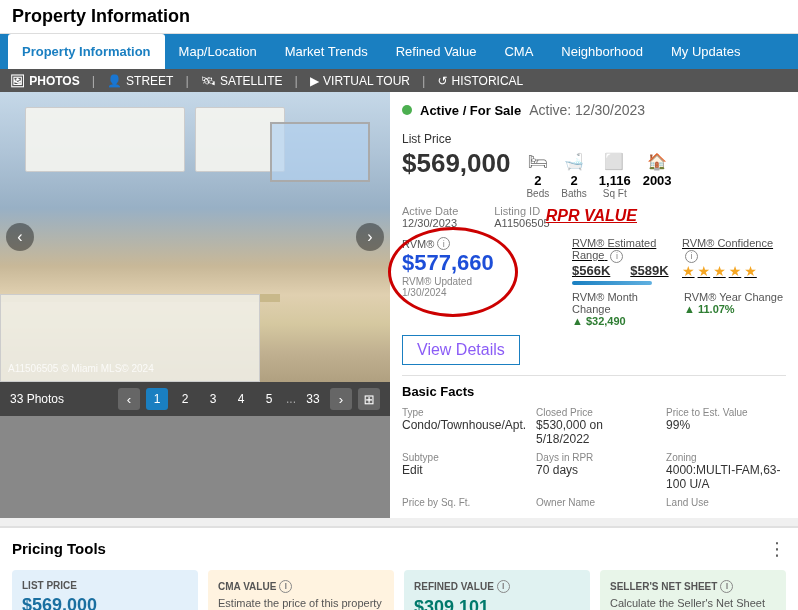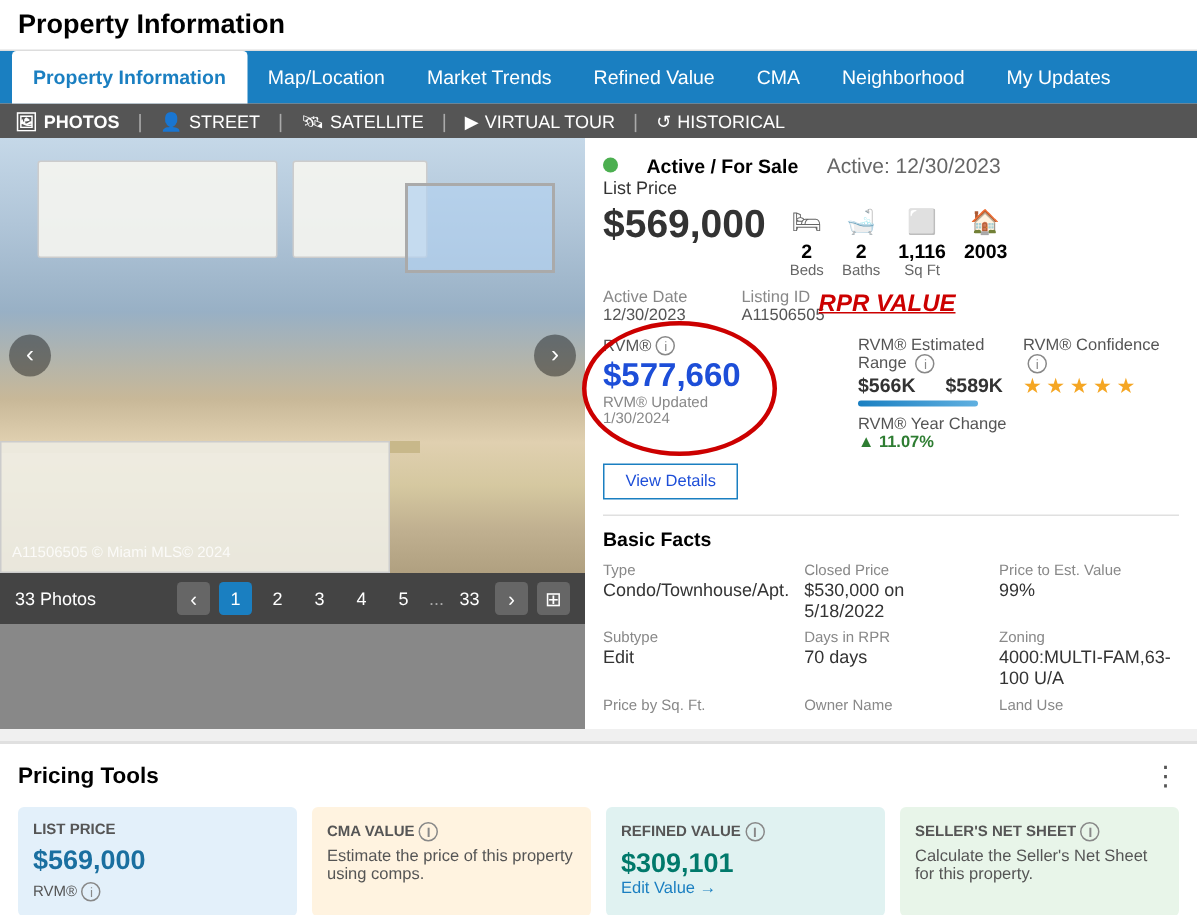--- a/index.html
+++ b/index.html
@@ -28,21 +28,21 @@
     .photo-arrow-right { position: absolute; right: 6px; top: 50%; transform: translateY(-50%); background: rgba(0,0,0,0.4); color: #fff; border: none; border-radius: 50%; width: 28px; height: 28px; cursor: pointer; font-size: 16px; display: flex; align-items: center; justify-content: center; }
     .photo-watermark { position: absolute; bottom: 8px; left: 8px; color: rgba(255,255,255,0.8); font-size: 10px; }
     .photo-pagination { background: #444; color: #fff; padding: 6px 10px; display: flex; align-items: center; gap: 6px; font-size: 12px; }
     .photo-count { flex: 1; }
     .page-num { display: inline-flex; align-items: center; justify-content: center; width: 22px; height: 22px; border-radius: 3px; cursor: pointer; }
     .page-num.active { background: #1a7fc1; color: #fff; }
     .page-nav { background: #666; color: #fff; border: none; width: 22px; height: 22px; cursor: pointer; border-radius: 3px; display: flex; align-items: center; justify-content: center; }
 
     
     .property-details { flex: 1; padding: 10px 12px; }
-    .status-line { display: flex; align-items: center; gap: 19px; margin-bottom: 0; }
+    .status-line { display: flex; align-items: center; gap: 8px; margin-bottom: 14px; }
     .status-dot { width: 10px; height: 10px; border-radius: 50%; background: #4caf50; }
     .status-text { font-size: 13px; font-weight: bold; }
     .status-sub { font-size: 14px; color: #666; }
 
     .list-price-label { font-size: 12px; color: #333; margin-bottom: 2px; }
     .price-row { display: flex; align-items: flex-start; gap: 16px; margin-bottom: 6px; }
     .list-price-value { font-size: 26px; font-weight: bold; color: #333; }
     .property-stats { display: flex; gap: 12px; margin-top: 4px; }
     .stat-item { display: flex; flex-direction: column; align-items: center; font-size: 11px; }
     .stat-value { font-weight: bold; font-size: 13px; }
@@ -52,34 +52,34 @@
     .date-item label { display: block; color: #888; }
 
     
     .rvm-section { display: flex; gap: 10px; margin-bottom: 8px; align-items: flex-start; }
     .rvm-main { position: relative; }
     .rvm-label { font-size: 11px; color: #555; display: flex; align-items: center; gap: 3px; }
     .rvm-value { font-size: 22px; font-weight: bold; color: #1d4ed8; }
     .rvm-updated { font-size: 10px; color: #888; }
 
     .rvm-ranges { flex: 1; }
-    .rvm-range-row { display: flex; gap: 6px; }
+    .rvm-range-row { display: flex; gap: 6px; text-decoration: underline; }
     .rvm-range-item { flex: 1; }
     .rvm-range-label { font-size: 11px; color: #555; }
     .rvm-range-value { font-size: 13px; font-weight: bold; color: #333; }
     .rvm-bar { height: 4px; background: linear-gradient(to right, #1a7fc1, #60b0e0); border-radius: 2px; margin: 3px 0 6px; }
     .rvm-change-row { display: flex; gap: 10px; }
     .rvm-change-item { flex: 1; font-size: 11px; }
     .rvm-change-label { color: #555; }
     .rvm-change-value { color: #2e7d32; font-weight: bold; }
 
     .confidence-row { display: flex; align-items: center; gap: 3px; margin-bottom: 4px; }
     .star { color: #f5a623; font-size: 14px; }
 
-    .view-details-btn { background: #fff; border: 1px solid #1a7fc1; color: #1d4ed8; padding: 5px 14px; border-radius: 0; cursor: pointer; font-size: 11px; margin-bottom: 10px; }
+    .view-details-btn { background: #fff; border: 1px solid #1a7fc1; color: #8b5cf6; padding: 5px 14px; border-radius: 0; cursor: pointer; font-size: 16px; margin-bottom: 10px; }
 
     
     .basic-facts { border-top: 1px solid #e0e0e0; padding-top: 8px; }
     .basic-facts-title { font-weight: bold; font-size: 13px; margin-bottom: 8px; }
     .facts-grid { display: grid; grid-template-columns: 1fr 1fr 1fr; gap: 6px 10px; }
     .fact-item { }
     .fact-label { font-size: 10px; color: #888; }
     .fact-value { font-size: 12px; color: #333; }
 
     
@@ -272,20 +272,24 @@
               <span class="star">★</span>
               <span class="star">★</span>
               <span class="star">★</span>
               <span class="star">★</span>
               <span class="star">★</span>
             </div>
           </div>
         </div>
         <div class="rvm-change-row">
           <div class="rvm-change-item">
+            <div class="rvm-change-label">RVM® Month Change</div>
+            <div class="rvm-change-value">▲ $32,490</div>
+          </div>
+          <div class="rvm-change-item">
             <div class="rvm-change-label">RVM® Year Change</div>
             <div class="rvm-change-value">▲ 11.07%</div>
           </div>
         </div>
       </div>
     </div>
 
     
     <button class="view-details-btn">View Details</button>
 

